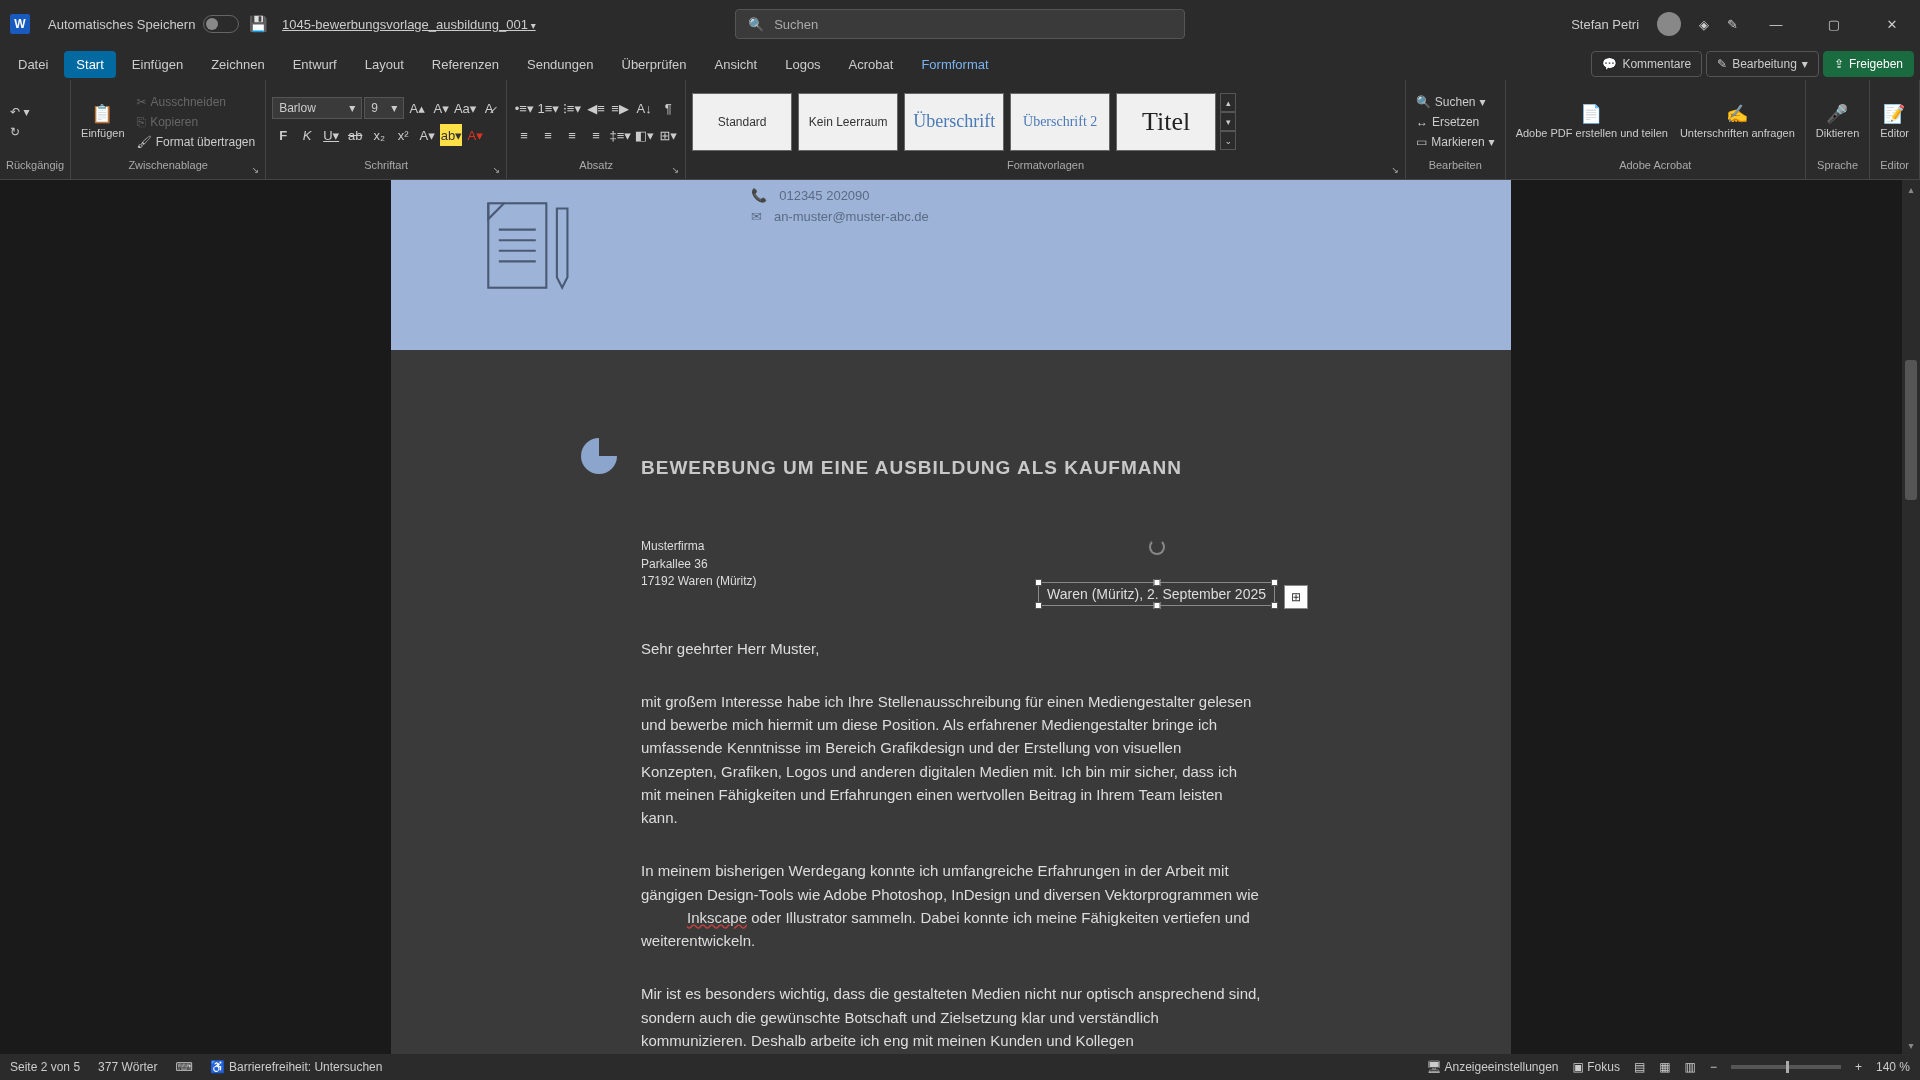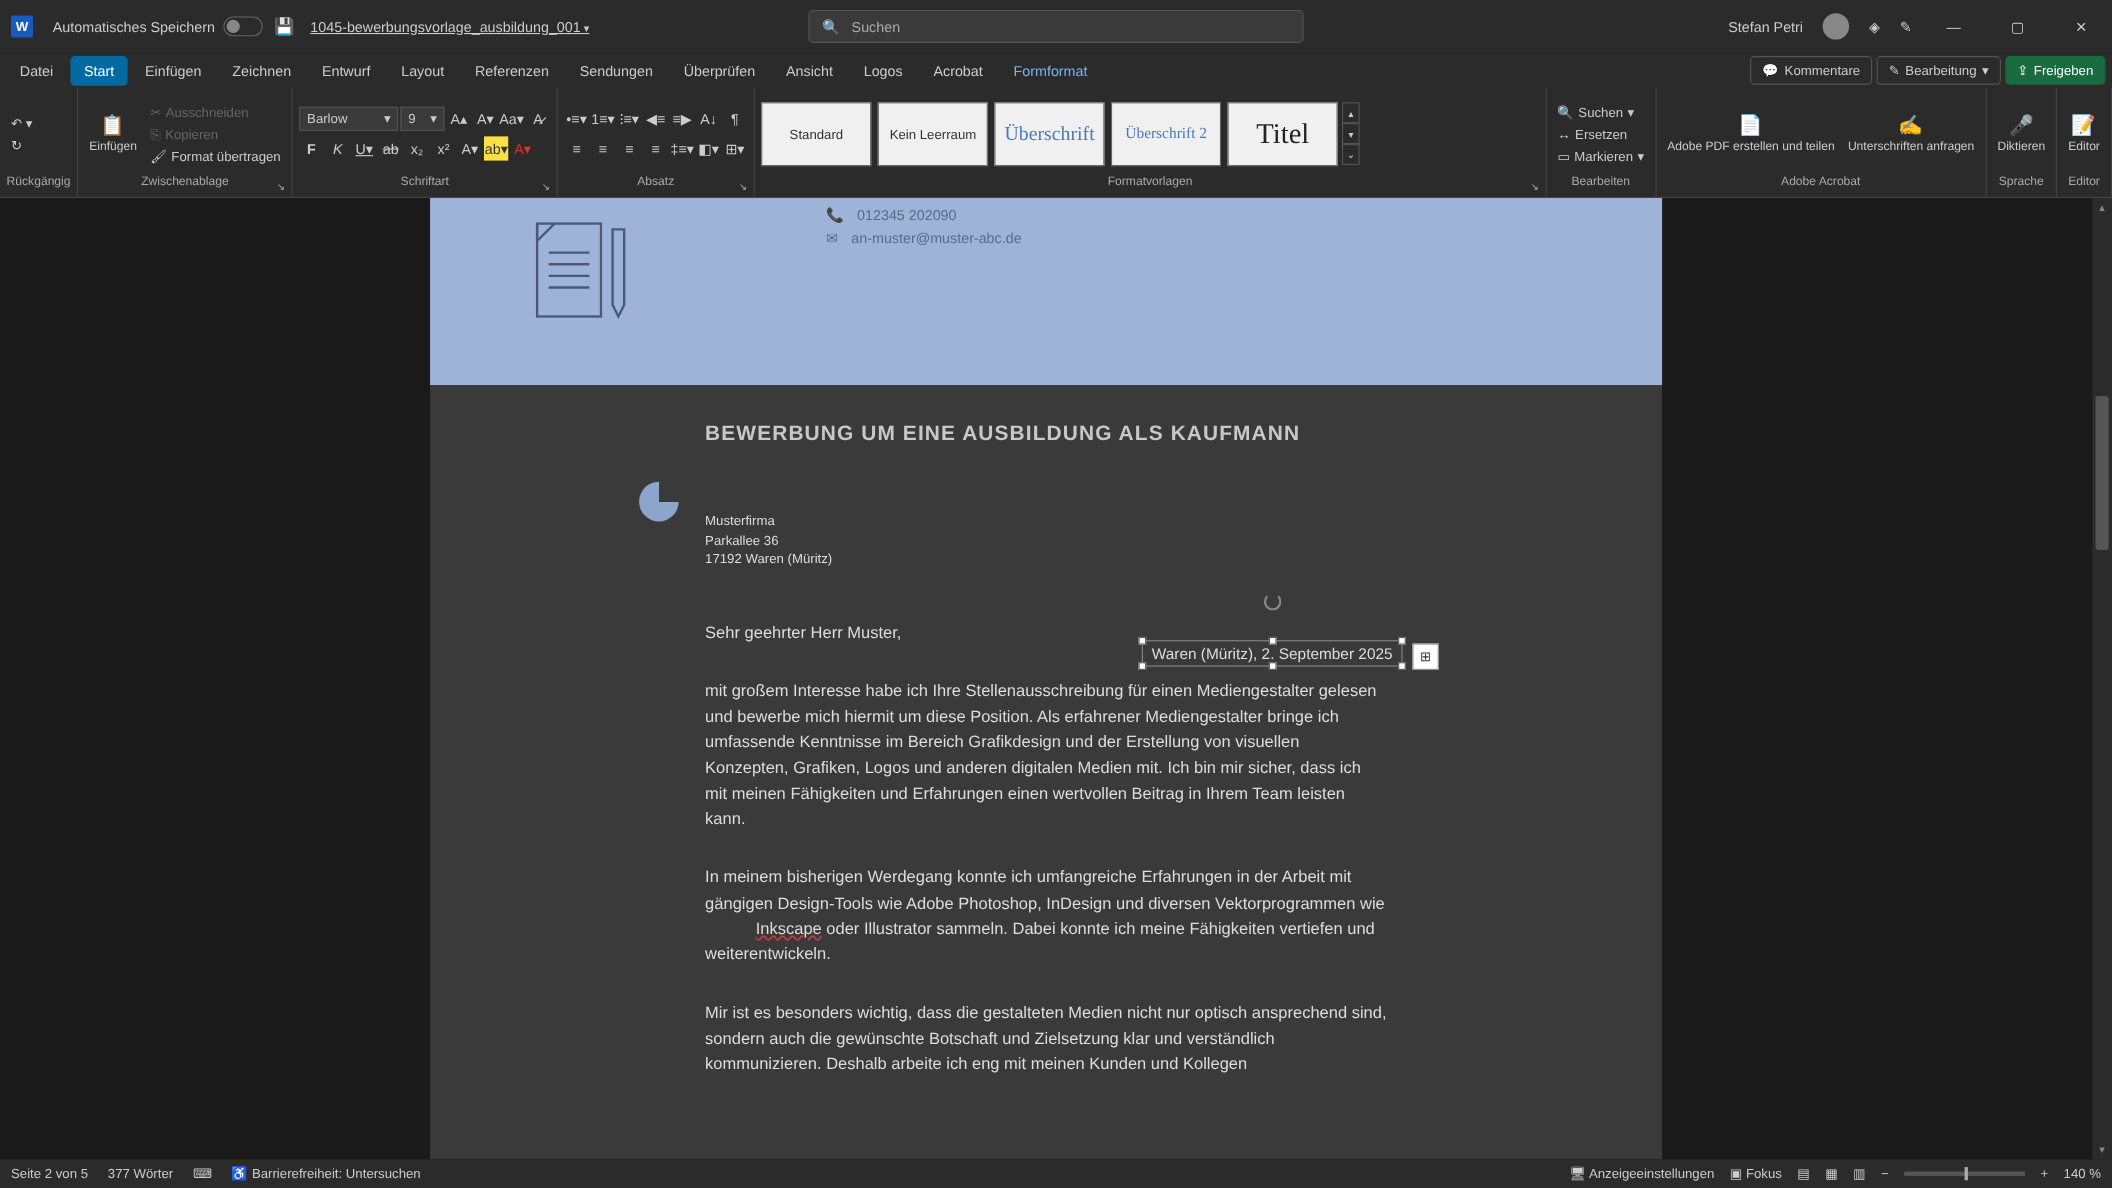--- a/index.html
+++ b/index.html
@@ -51,21 +51,21 @@
 .style-arrows div { height: 19px; border: 1px solid #555; display: flex; align-items: center; justify-content: center; font-size: 9px; }
 
 
 .docarea { position: absolute; top: 180px; left: 0; right: 18px; bottom: 26px; background: #1a1a1a; overflow: hidden; display: flex; justify-content: center; }
 .page { width: 1120px; background: #3a3a3a; position: relative; color: #ddd; }
 .header-band { height: 170px; background: #9db4d8; width: 100%; position: relative; }
 .doc-icon { position: absolute; left: 82px; top: 18px; width: 115px; height: 95px; }
 .doc-icon svg { width: 100%; height: 100%; }
 .contact { position: absolute; left: 360px; top: 8px; font-size: 13px; color: #5a6b85; }
 .contact .line { display: flex; align-items: center; gap: 12px; margin-bottom: 6px; }
-.content { padding: 30px 250px 0 250px; font-size: 15px; line-height: 1.55; color: #ddd; }
+.content { padding: 103px 250px 0 250px; font-size: 15px; line-height: 1.55; color: #ddd; }
 .pie { width: 36px; height: 36px; border-radius: 50%; background: conic-gradient(#3a3a3a 0 90deg, #8ca5cc 90deg 360deg); position: absolute; left: 190px; top: 258px; }
 .main-h { font-size: 19px; font-weight: bold; letter-spacing: 1px; color: #c8c8c8; margin-bottom: 56px; }
 .addr { font-size: 12px; line-height: 1.45; margin-bottom: 46px; }
 .date-box { position: absolute; right: 236px; top: 402px; border: 1px solid #888; padding: 3px 8px; font-size: 14px; color: #ddd; margin-left: 31px; }
 .date-box .handle { position: absolute; width: 7px; height: 7px; background: #fff; border: 1px solid #555; }
 .h-tl { left: -4px; top: -4px; } .h-tr { right: -4px; top: -4px; }
 .h-bl { left: -4px; bottom: -4px; } .h-br { right: -4px; bottom: -4px; }
 .h-tc { left: 50%; top: -4px; transform: translateX(-50%); }
 .h-bc { left: 50%; bottom: -4px; transform: translateX(-50%); }
 .rot { position: absolute; left: 50%; top: -44px; transform: translateX(-50%); width: 16px; height: 16px; border: 2px solid #888; border-radius: 50%; border-top-color: transparent; }

